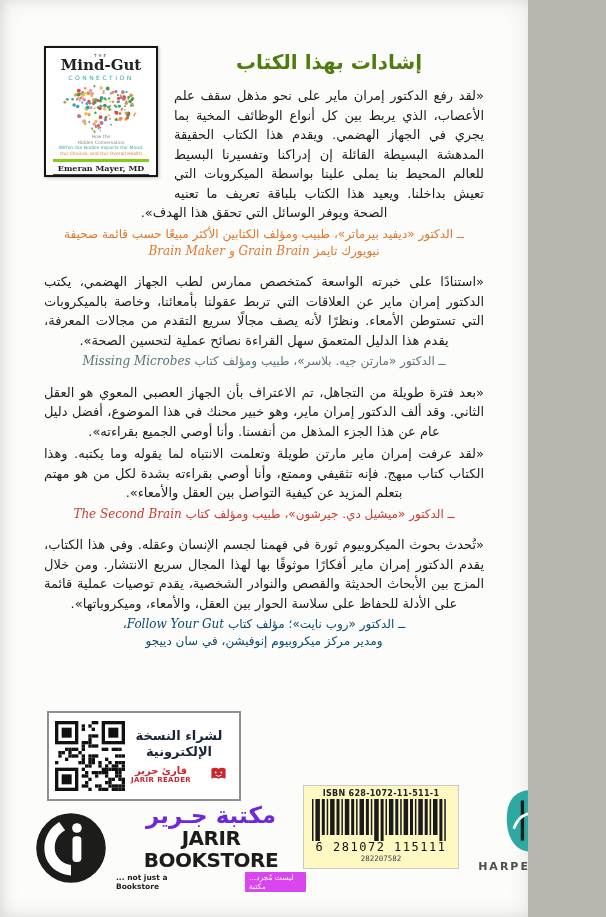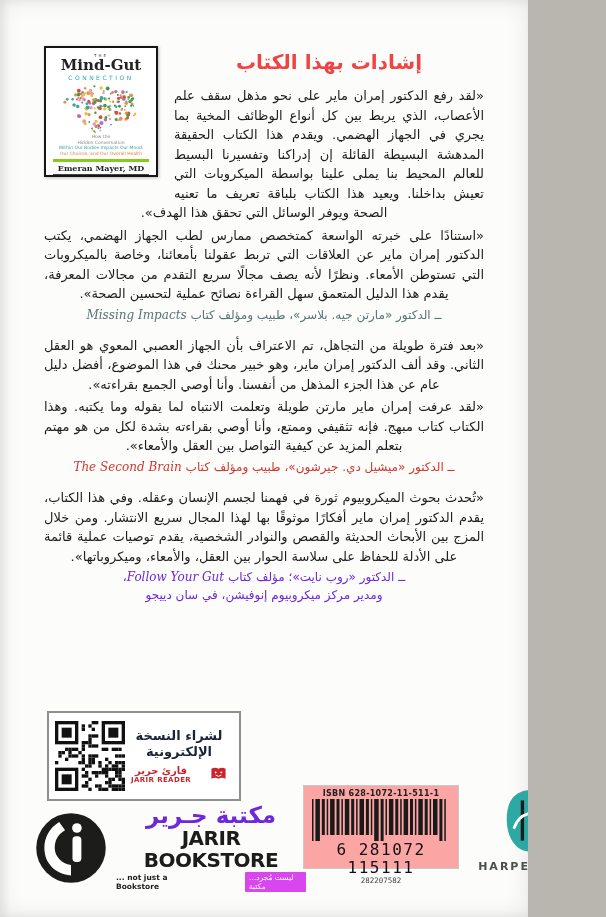--- a/index.html
+++ b/index.html
@@ -1,20 +1,20 @@
 <!DOCTYPE html>
 <html lang="ar"><head>
 <meta charset="utf-8">
 <style>
   html,body{margin:0;padding:0;background:#b9b6b0;}
   .page{position:relative;width:528px;height:917px;background:#fcfcfa;overflow:hidden;
         box-shadow:inset 0 0 22px rgba(0,0,0,.10), inset 4px 0 8px rgba(0,0,0,.06);
         font-family:"DejaVu Sans",sans-serif;color:#1d1d1f;}
   .content{padding:44px 44px 0 44px;direction:rtl;}
-  .page-title{font-size:20px;font-weight:bold;text-align:center;margin:6px 0 12px;color:#ef4444;}
+  .page-title{font-size:20px;font-weight:bold;text-align:center;margin:6px 0 12px;color:#4d7c0f;}
   .quote{font-size:13px;line-height:1.5;text-align:justify;text-align-last:center;margin:0 0 3px;}
   .attribution{font-size:12px;line-height:1.45;text-align:center;margin:1px 0 12px;}
   .attribution .lat{font-family:"DejaVu Serif",serif;font-style:italic;font-size:12px;}
   .attr-line2{display:block;}
   
   .book-thumb{float:left;width:114px;height:131px;margin:2px 16px 8px 0;background:#fff;
       border:2px solid #151515;box-sizing:border-box;padding:5px 3px 3px;text-align:center;direction:ltr;
       box-shadow:1px 1px 3px rgba(0,0,0,.25);}
   .bt-the{font-size:4px;letter-spacing:2px;color:#333;}
   .bt-title{font-family:"DejaVu Serif",serif;font-size:15px;font-weight:bold;color:#222;line-height:1.0;}
@@ -37,25 +37,25 @@
   
   .jarir-logo{position:absolute;left:34px;top:804px;width:272px;display:flex;align-items:center;gap:8px;}
   .jb-mark{width:74px;height:74px;flex:0 0 auto;}
   .jb-text{flex:1;}
   .jb-ar{font-size:23px;font-weight:bold;color:#6d28d9;text-align:center;line-height:1.0;}
   .jb-en{font-size:20px;font-weight:bold;color:#1c1c1a;text-align:center;letter-spacing:-.5px;line-height:1.1;}
   .jb-tags{display:flex;justify-content:space-between;align-items:center;margin-top:1px;gap:48px;}
   .jb-tag-en{font-size:7.5px;font-weight:bold;color:#1c1c1a;}
   .jb-tag-ar{font-size:7.5px;color:#fff;background:#d946ef;padding:1px 4px;border-radius:1px;}
   
-  .barcode{position:absolute;left:303px;top:785px;width:156px;height:84px;background:#fca5a5;
+  .barcode{position:absolute;left:303px;top:785px;width:156px;height:84px;background:#fef9c3;
       border:1px solid #c9c9c9;text-align:center;padding:3px 5px;box-sizing:border-box;}
   .bc-isbn{font-size:8px;font-weight:bold;color:#222;letter-spacing:.3px;}
   .bc-bars{width:142px;height:42px;display:block;margin:1px auto 0;}
-  .bc-ean{font-family:"DejaVu Sans Mono",monospace;font-size:16px;color:#111;letter-spacing:1.5px;line-height:1.1;}
+  .bc-ean{font-family:"DejaVu Sans Mono",monospace;font-size:12px;color:#111;letter-spacing:1.5px;line-height:1.1;}
   .bc-sec{font-family:"DejaVu Sans Mono",monospace;font-size:7.5px;color:#444;line-height:1.2;}
   
   .harperwave{position:absolute;left:470px;top:788px;width:122px;text-align:center;}
   .hw-mark{width:56px;height:66px;display:block;margin:0 auto 6px;}
   .hw-name{font-size:11px;font-weight:bold;letter-spacing:2px;}
   .hw-p1{color:#4b4f4e;}
 </style>
 </head>
 <body>
 
@@ -211,31 +211,32 @@
       <div class="bt-tag t-gray">How the</div>
       <div class="bt-tag t-gray">Hidden Conversation</div>
       <div class="bt-tag t-teal">Within Our Bodies Impacts Our Mood,</div>
       <div class="bt-tag t-orange">Our Choices, and Our Overall Health</div>
       <div class="bt-author">Emeran Mayer, MD</div>
     </div>
 
     <h1 class="page-title">إشادات بهذا الكتاب</h1>
 
     <p class="quote">«لقد رفع الدكتور إمران ماير على نحو مذهل سقف علم الأعصاب، الذي يربط بين كل أنواع الوظائف المخية بما يجري في الجهاز الهضمي. ويقدم هذا الكتاب الحقيقة المدهشة البسيطة القائلة إن إدراكنا وتفسيرنا البسيط للعالم المحيط بنا يملى علينا بواسطة الميكروبات التي تعيش بداخلنا. ويعيد هذا الكتاب بلباقة تعريف ما تعنيه الصحة ويوفر الوسائل التي تحقق هذا الهدف».</p>
+    <p class="attribution" style="color: rgb(226, 119, 46);"><span>ــ الدكتور «ديفيد بيرماتر»، طبيب ومؤلف الكتابين الأكثر مبيعًا حسب قائمة صحيفة نيويورك تايمز </span><span class="lat">Grain Brain</span><span> و </span><span class="lat">Brain Maker</span></p>
 
     <p class="quote">«استنادًا على خبرته الواسعة كمتخصص ممارس لطب الجهاز الهضمي، يكتب الدكتور إمران ماير عن العلاقات التي تربط عقولنا بأمعائنا، وخاصة بالميكروبات التي تستوطن الأمعاء. ونظرًا لأنه يصف مجالًا سريع التقدم من مجالات المعرفة، يقدم هذا الدليل المتعمق سهل القراءة نصائح عملية لتحسين الصحة».</p>
-    <p class="attribution" style="color: rgb(88, 116, 120);"><span>ــ الدكتور «مارتن جيه. بلاسر»، طبيب ومؤلف كتاب </span><span class="lat">Missing Impacts</span></p>
+    <p class="attribution" style="color: rgb(88, 116, 120);"><span>ــ الدكتور «مارتن جيه. بلاسر»، طبيب ومؤلف كتاب </span><span class="lat">Missing Microbes</span></p>
 
     <p class="quote">«بعد فترة طويلة من التجاهل، تم الاعتراف بأن الجهاز العصبي المعوي هو العقل الثاني. وقد ألف الدكتور إمران ماير، وهو خبير محنك في هذا الموضوع، أفضل دليل عام عن هذا الجزء المذهل من أنفسنا. وأنا أوصي الجميع بقراءته».</p>
 
     <p class="quote">«لقد عرفت إمران ماير مارتن طويلة وتعلمت الانتباه لما يقوله وما يكتبه. وهذا الكتاب كتاب مبهج. فإنه تثقيفي وممتع، وأنا أوصي بقراءته بشدة لكل من هو مهتم بتعلم المزيد عن كيفية التواصل بين العقل والأمعاء».</p>
     <p class="attribution" style="color: rgb(205, 58, 49);"><span>ــ الدكتور «ميشيل دي. جيرشون»، طبيب ومؤلف كتاب </span><span class="lat">The Second Brain</span></p>
 
     <p class="quote">«تُحدث بحوث الميكروبيوم ثورة في فهمنا لجسم الإنسان وعقله. وفي هذا الكتاب، يقدم الدكتور إمران ماير أفكارًا موثوقًا بها لهذا المجال سريع الانتشار. ومن خلال المزج بين الأبحاث الحديثة والقصص والنوادر الشخصية، يقدم توصيات عملية قائمة على الأدلة للحفاظ على سلاسة الحوار بين العقل، والأمعاء، وميكروباتها».</p>
-    <p class="attribution" style="color: #6d28d9;"><span>ــ الدكتور «روب نايت»؛ مؤلف كتاب </span><span class="lat">Follow Your Gut</span><span>،</span><span class="attr-line2">ومدير مركز ميكروبيوم إنوفيشن، في سان دييجو</span></p>
+    <p class="attribution" style="color: #0c4a6e;"><span>ــ الدكتور «روب نايت»؛ مؤلف كتاب </span><span class="lat">Follow Your Gut</span><span>،</span><span class="attr-line2">ومدير مركز ميكروبيوم إنوفيشن، في سان دييجو</span></p>
   </div>
 
   <div class="ereader-box">
     <div class="er-text">
       <div class="er-l">لشراء النسخة</div>
       <div class="er-l">الإلكترونية</div>
       <div class="er-brand" style="color: rgb(201, 37, 44);">
         <svg class="er-icon" viewBox="0 0 24 24">
           <path fill="currentColor" d="M2 4 Q7 1 12 4 Q17 1 22 4 L22 18 Q17 15 12 18 Q7 15 2 18 Z"></path>
           <circle cx="8" cy="9" r="1.3" fill="#fff"></circle>

